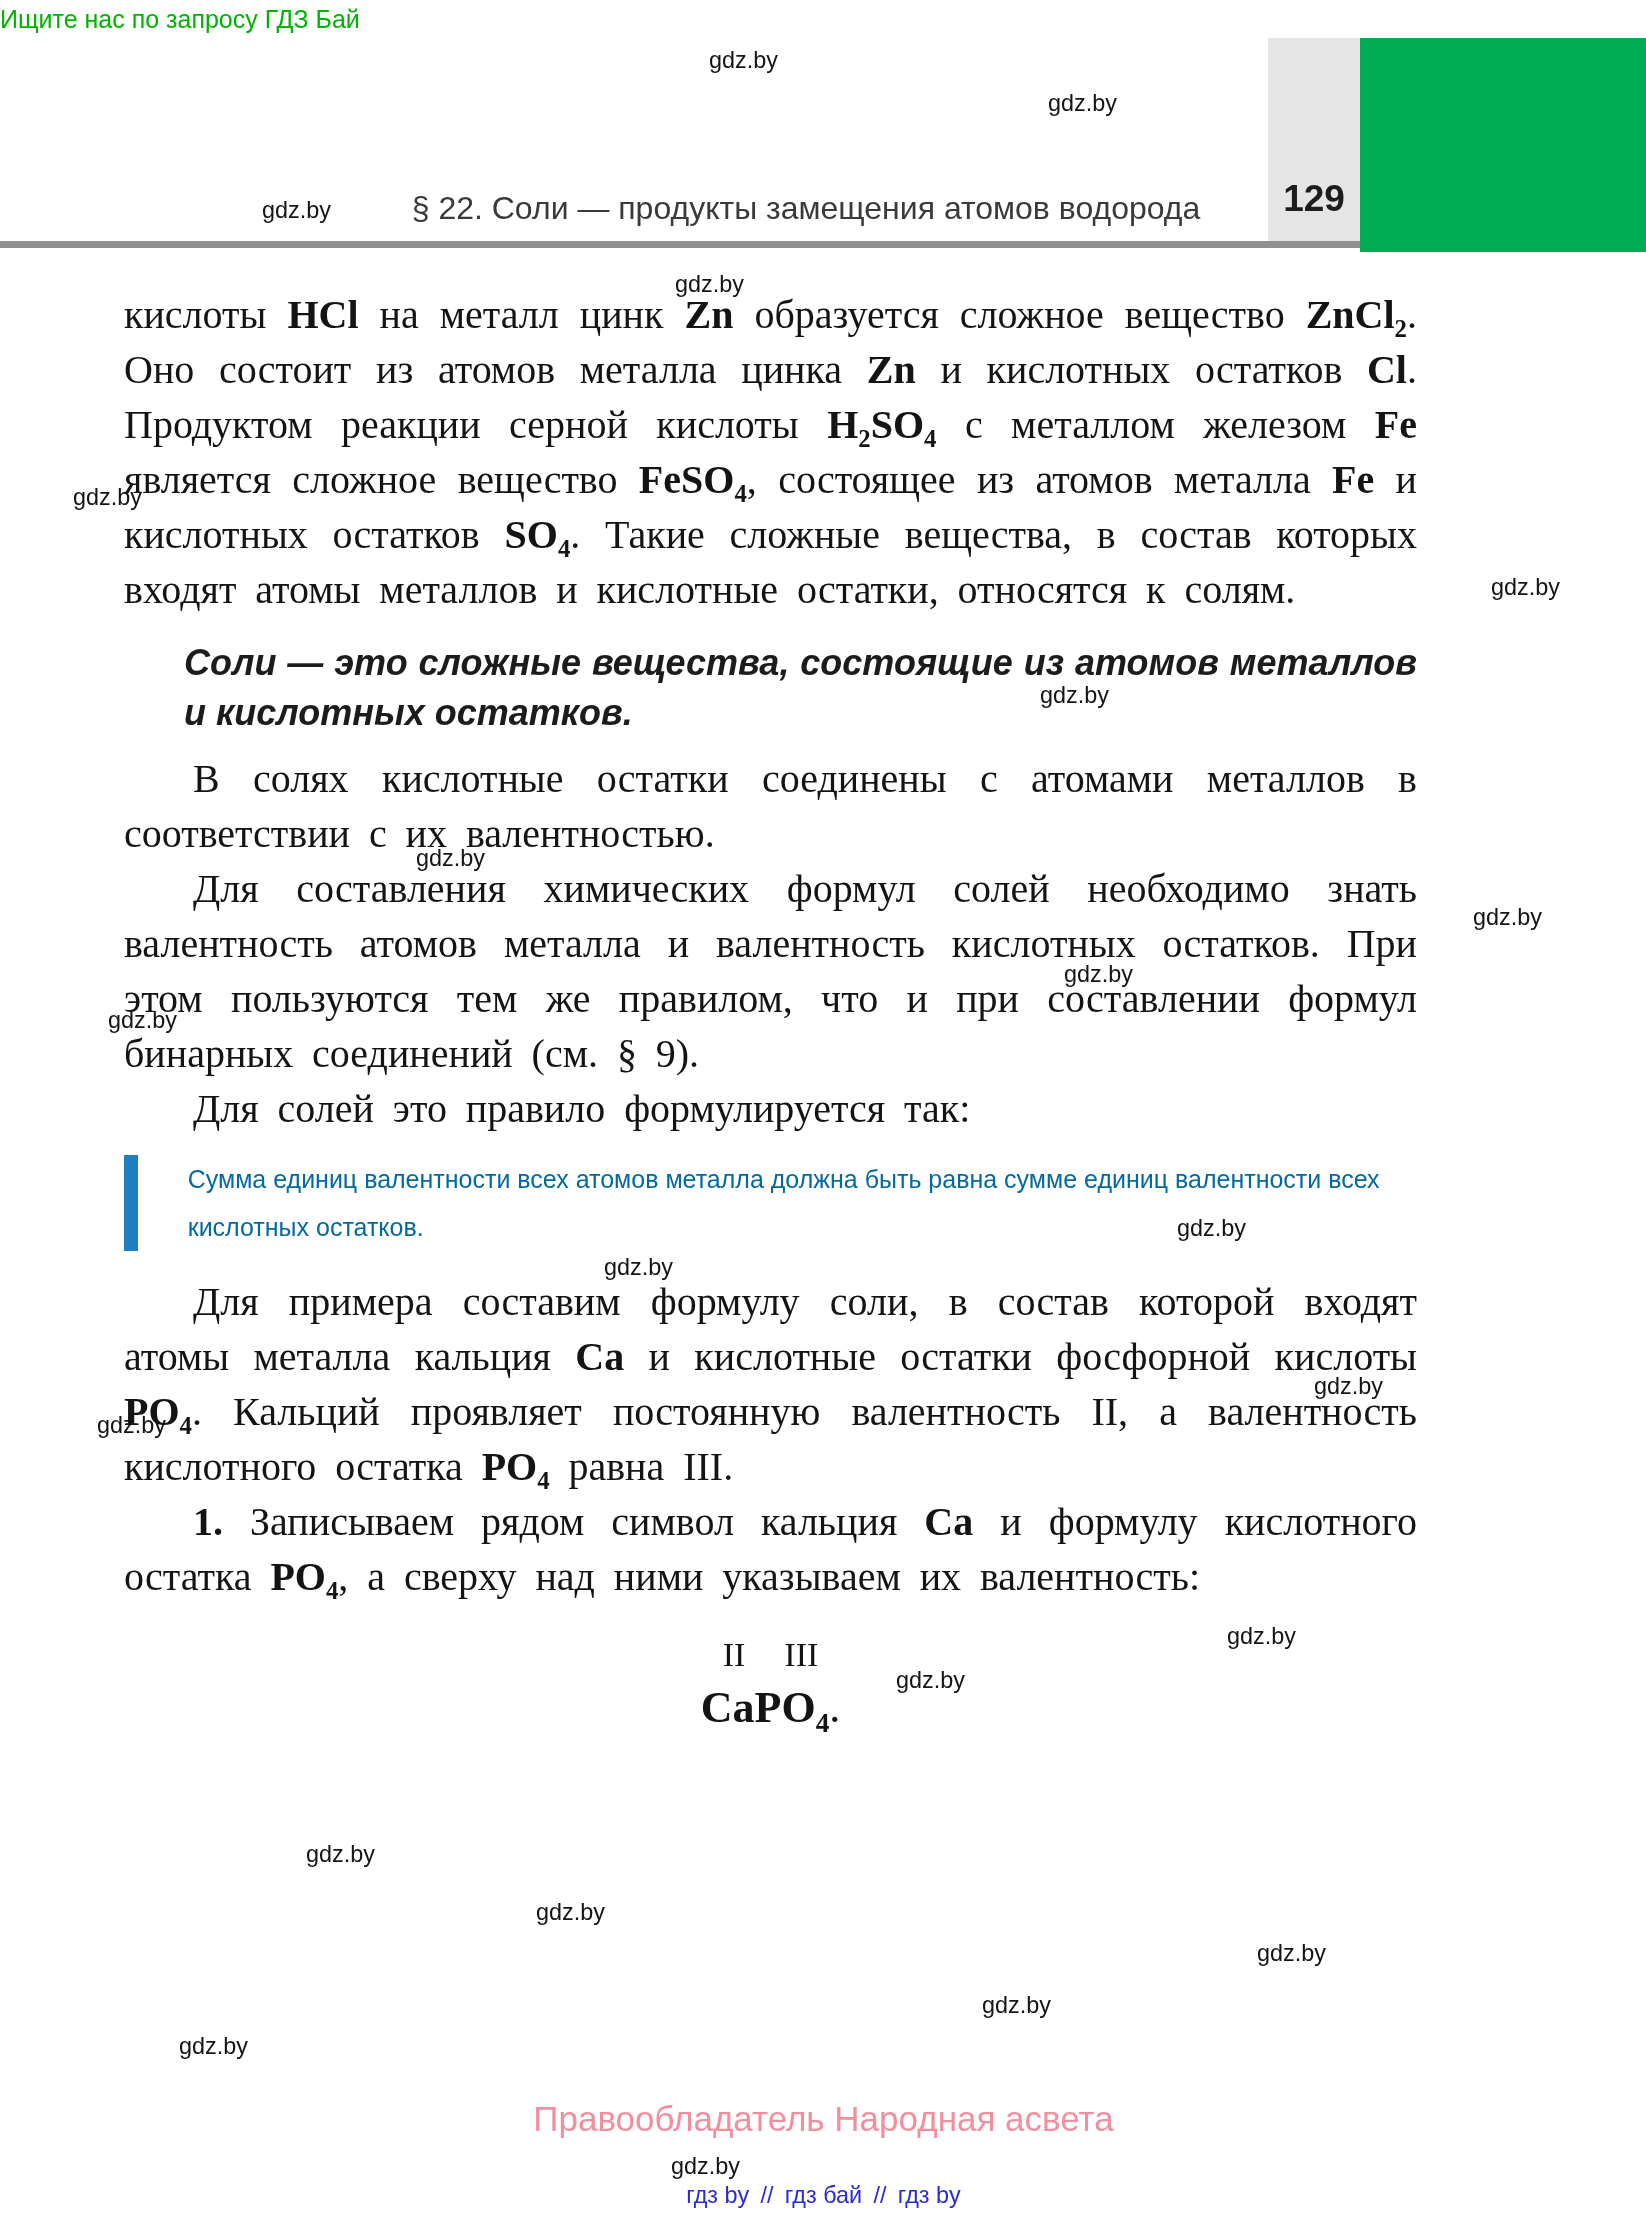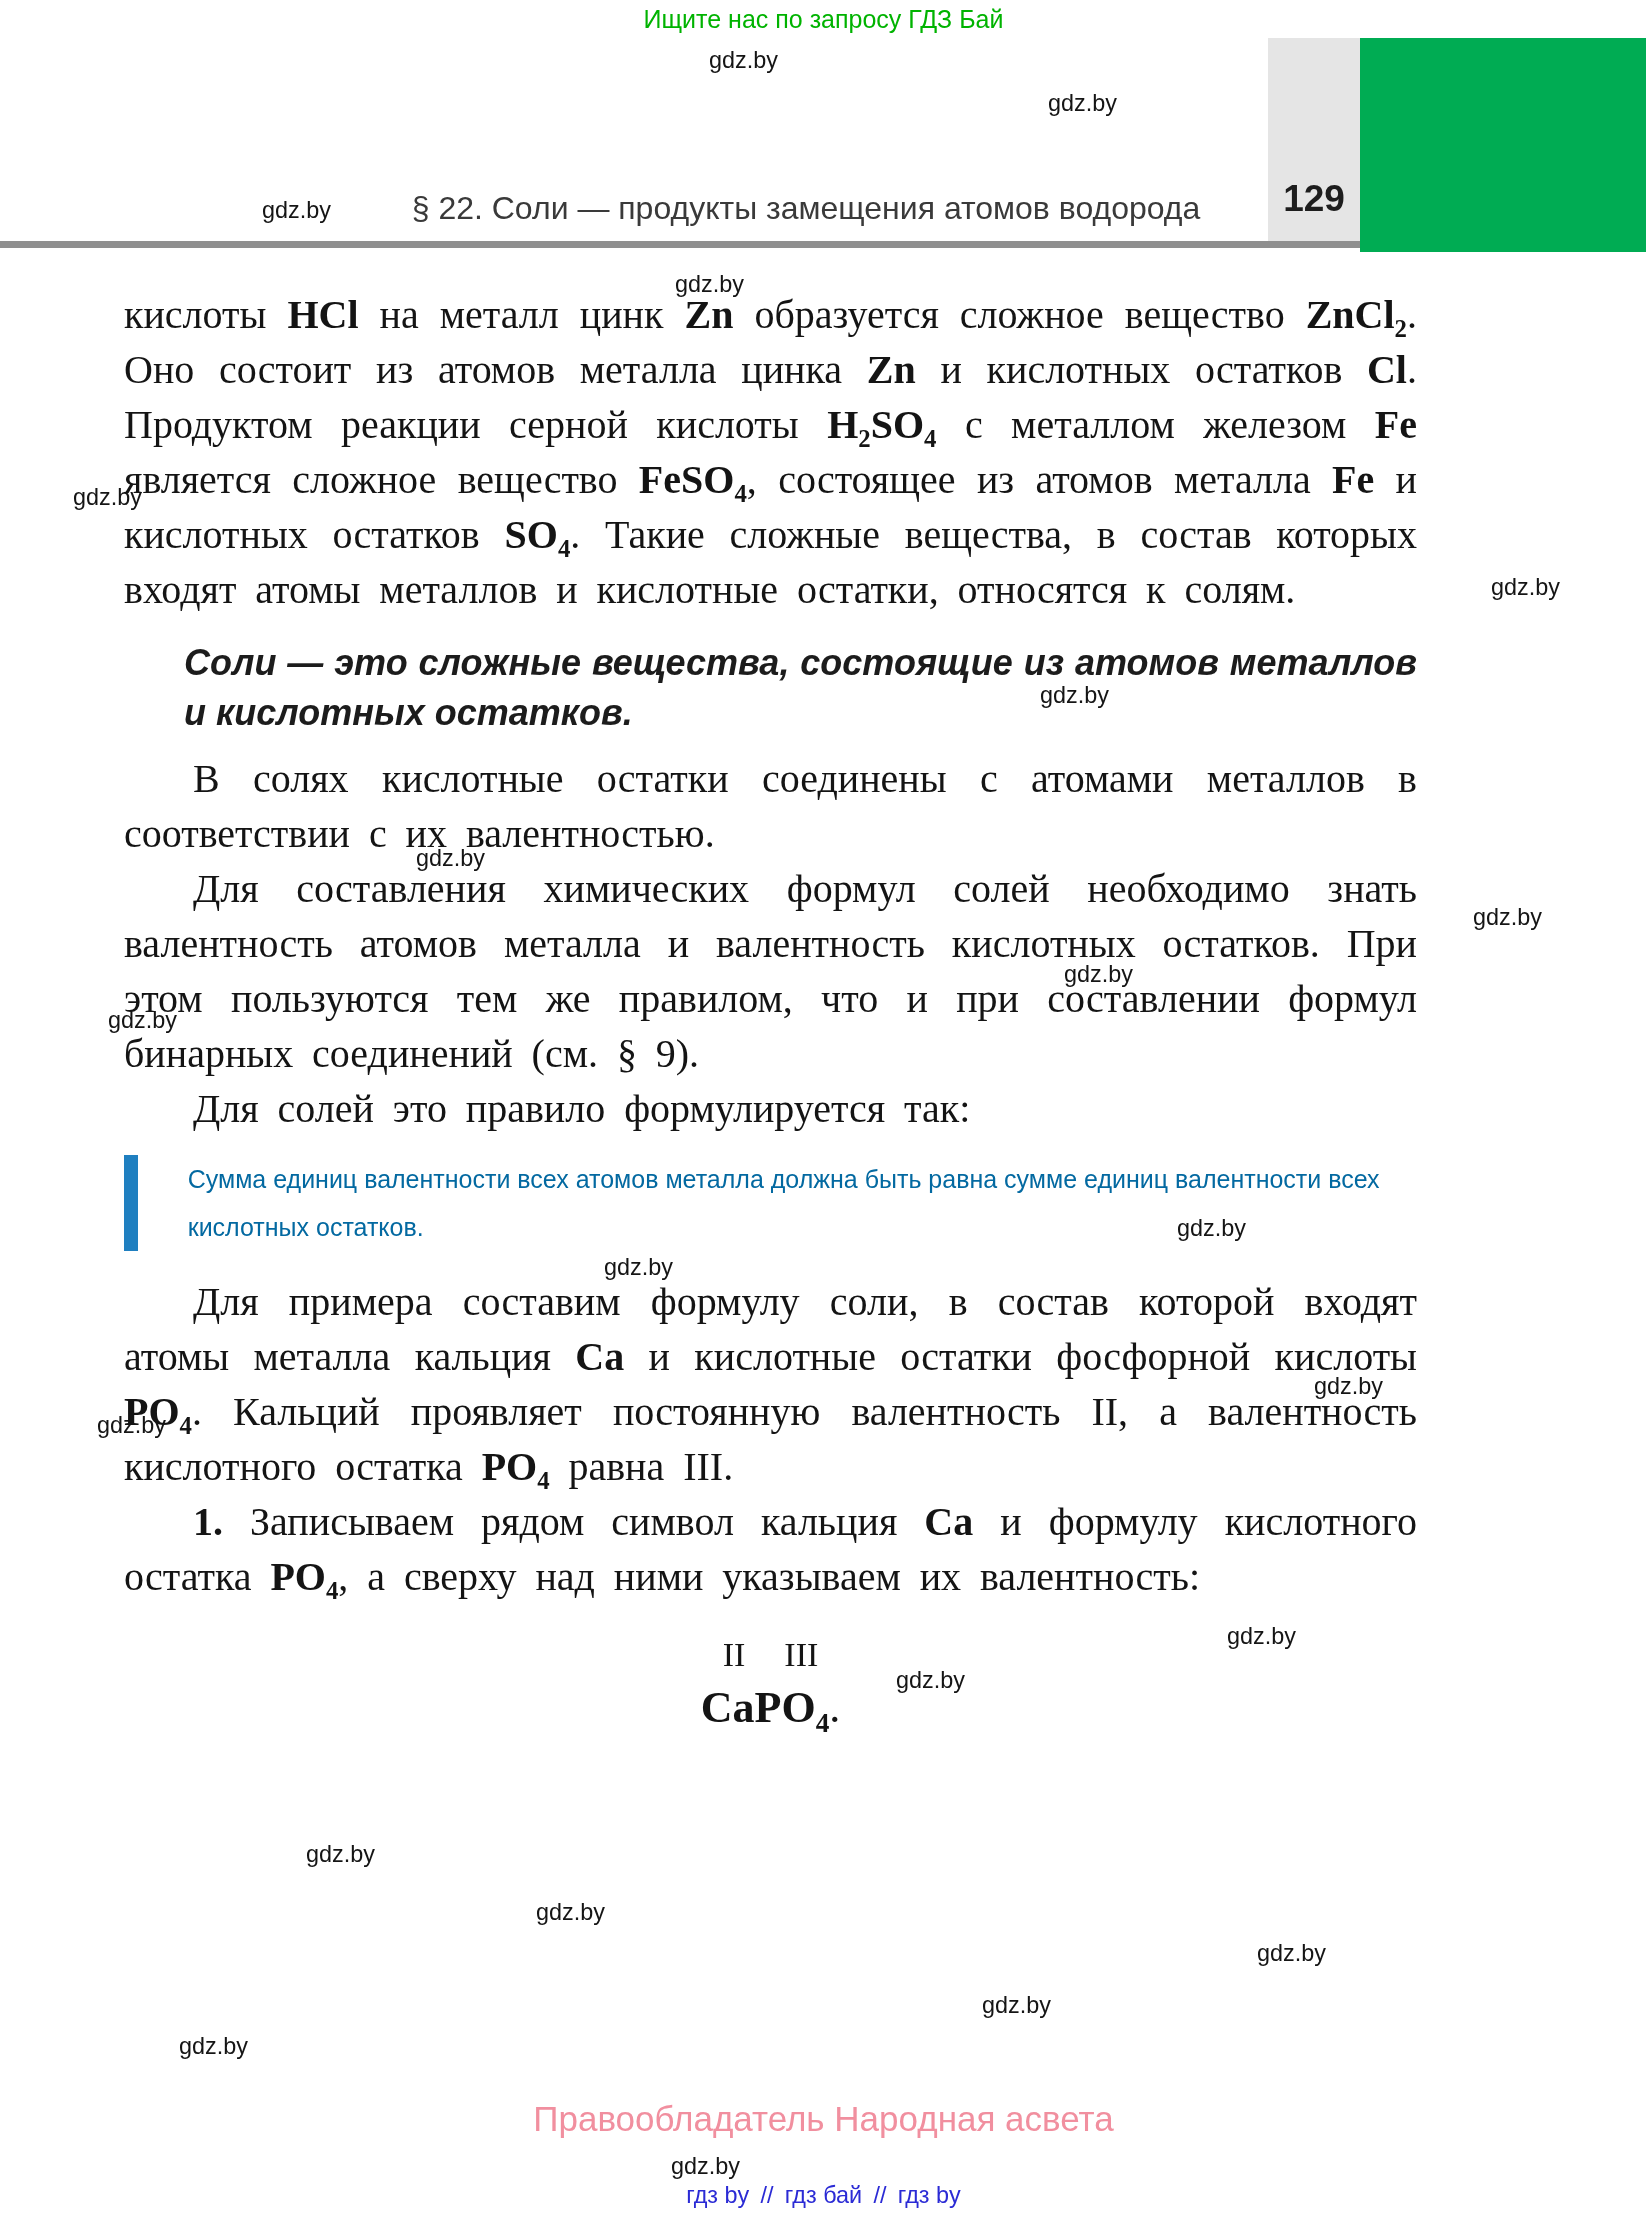--- a/index.html
+++ b/index.html
@@ -3,21 +3,21 @@
 <meta charset="utf-8">
 <style>
   html,body{margin:0;padding:0;background:#ffffff;}
   .page{position:relative;width:1647px;height:2216px;background:#ffffff;overflow:hidden;
         font-family:"Liberation Serif",serif;color:#141414;}
 
   
   .watermark{position:absolute;font-family:"Liberation Sans",sans-serif;font-size:23.4px;color:#151515;white-space:nowrap;}
 
   
-  .top-banner{position:absolute;top:4.8px;left:0;width:100%;text-align:center;
+  .top-banner{position:absolute;top:4.8px;left:0;width:100%;
               font-family:"Liberation Sans",sans-serif;font-size:25px;color:var(--top_green,#00b300);}
 
   
   .header-rule{position:absolute;top:241px;left:0;width:1647px;height:7.3px;background:var(--rule_gray,#8f8f8f);z-index:1;}
   .header-title{position:absolute;top:190px;left:0;width:1612px;text-align:center;
                 font-family:"Liberation Sans",sans-serif;font-size:32px;color:#3a3a3a;z-index:2;}
   .pagenum-box{position:absolute;left:1268px;top:38px;width:92px;height:203px;background:var(--pagebox_gray,#e5e5e5);
                display:flex;align-items:flex-end;justify-content:center;z-index:2;}
   .pagenum{font-family:"Liberation Sans",sans-serif;font-weight:bold;font-size:37px;color:#1d1d1d;padding-bottom:21px;}
   .green-box{position:absolute;left:1360px;top:38px;width:287px;height:214px;background:var(--green_box,#00ac53);z-index:3;}

